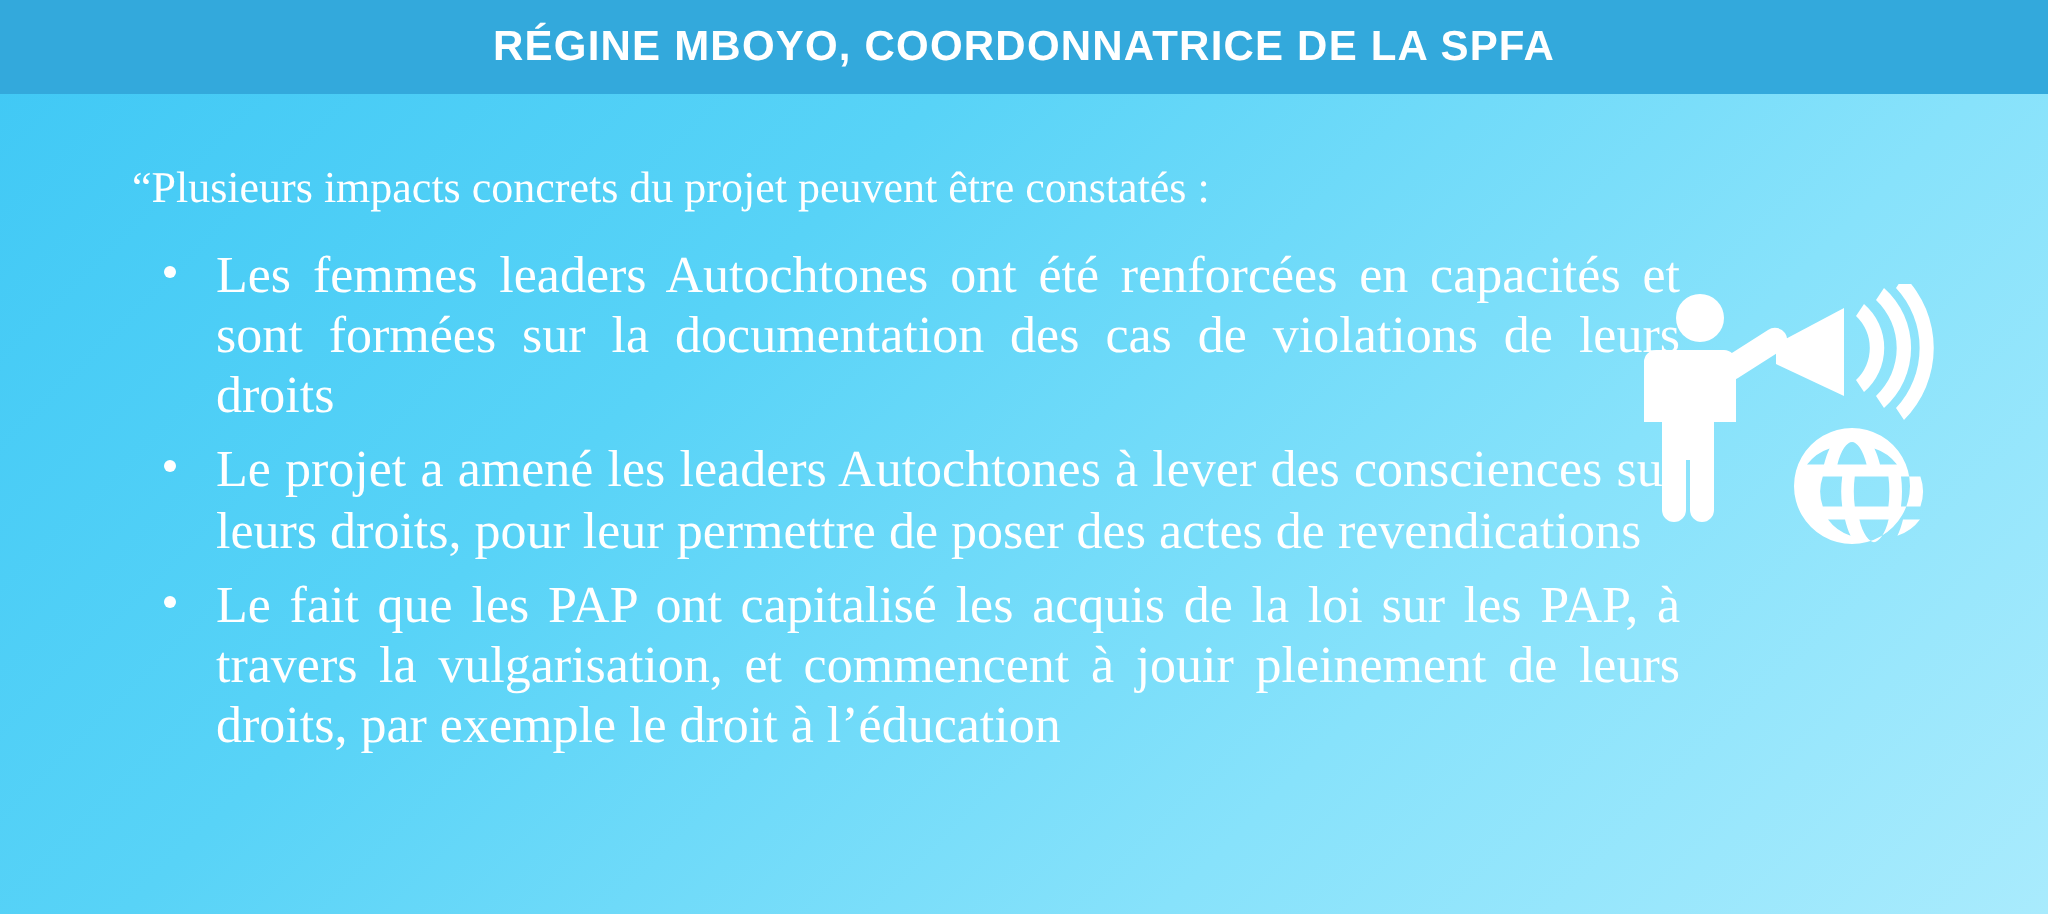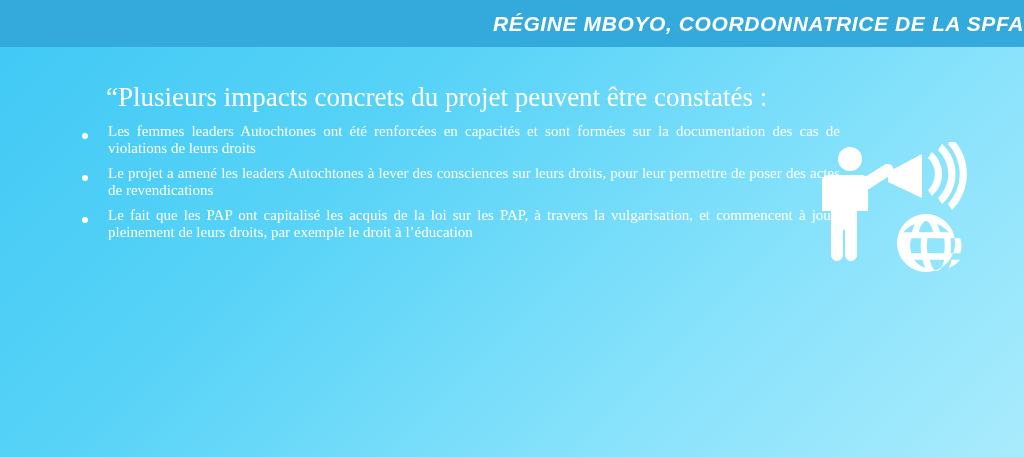--- a/index.html
+++ b/index.html
@@ -23,22 +23,21 @@
   }
   .header-bar {
     position: absolute;
     top: 0;
     left: 0;
     width: 1024px;
     height: 47px;
     background: #33a9dc;
     display: flex;
     align-items: center;
-    justify-content: flex-end;
-    font-style: italic;
+    justify-content: center;
   }
   .header-title {
     font-family: "Liberation Sans", sans-serif;
     font-weight: bold;
     font-size: 21px;
     letter-spacing: 0.6px;
     color: #ffffff;
     text-align: center;
     white-space: nowrap;
   }
@@ -47,37 +46,36 @@
     top: 47px;
     left: 0;
     width: 1024px;
     height: 410px;
   }
   .intro {
     position: absolute;
     left: 66px;
     top: 34px;
     width: 720px;
-    font-size: 27px;
+    font-size: 22px;
     line-height: 1.2;
     color: #ffffff;
-    margin-left: 40px;
   }
   .bullets {
     position: absolute;
     left: 66px;
     top: 76px;
     width: 740px;
     margin: 0;
     padding: 0 0 0 34px;
     list-style: none;
   }
   .bullets li {
     position: relative;
-    font-size: 15px;
+    font-size: 26px;
     line-height: 1.16;
     color: #ffffff;
     text-align: justify;
     margin-bottom: 7px;
     padding-left: 8px;
   }
   .bullets li::before {
     content: "";
     position: absolute;
     left: -18px;

